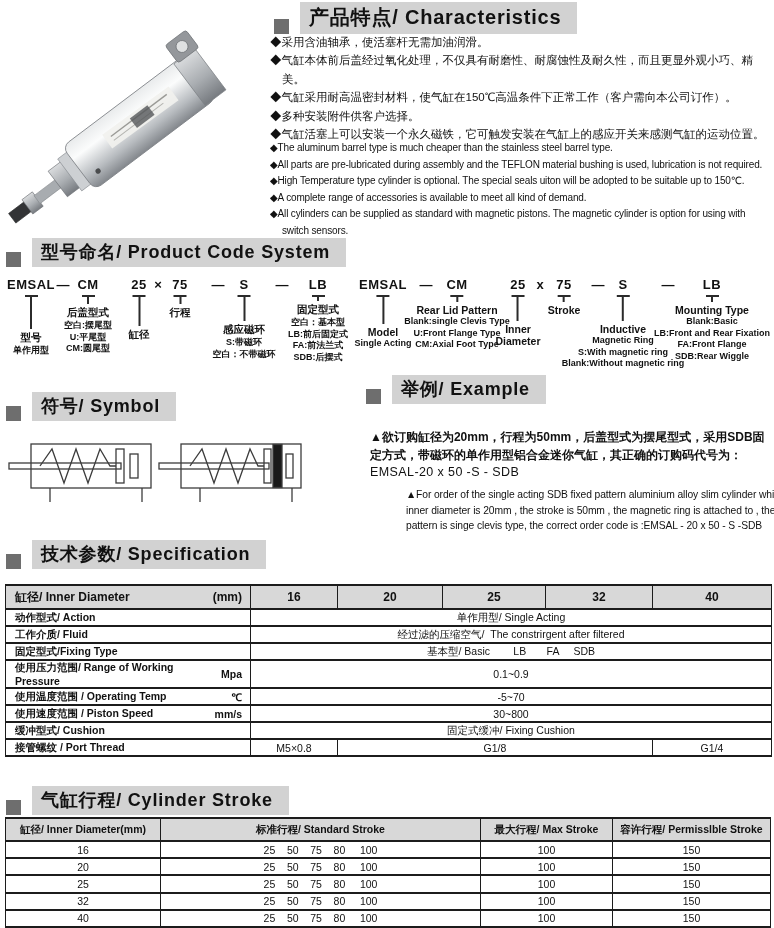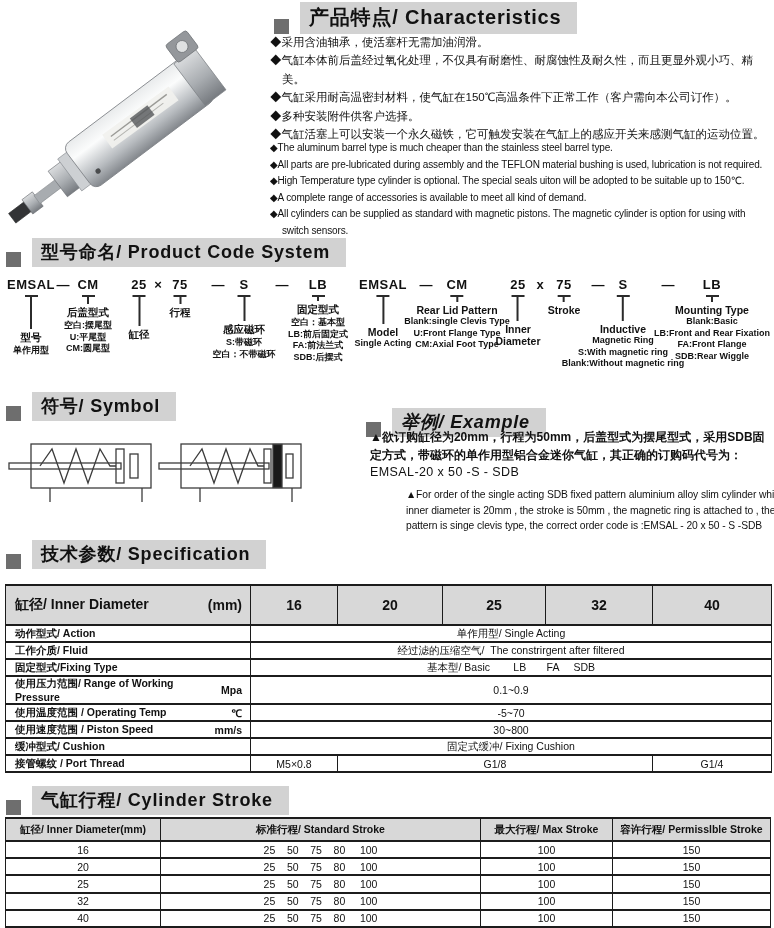--- a/index.html
+++ b/index.html
@@ -28,21 +28,21 @@
   table{border-collapse:collapse;table-layout:fixed;position:absolute;
         font-size:10.5px;}
   td{border-left:1px solid #1c1c1c;border-right:1px solid #1c1c1c;
      border-top:2.2px solid #1c1c1c;border-bottom:2.2px solid #1c1c1c;
      padding:0;overflow:hidden;}
   .thead td{background:#d8d8d8;font-weight:bold;}
   .lblcell{display:flex;align-items:center;padding:0 8px 0 9px;font-weight:bold;}
   .lblcell .unit{margin-left:auto;font-weight:bold;}
   .valcell{text-align:center;white-space:pre;}
   .ctr{text-align:center;}
-  .spec-h{height:40px;font-size:14px;}
+  .spec-h{height:24px;font-size:12px;}
   .spec-r{height:17px;}
   .st-h{height:23px;}
   .st-r{height:17.2px;}
   
   .ex-cn{position:absolute;font-size:12px;line-height:17.5px;font-weight:bold;}
   .ex-code{font-weight:normal;font-size:12.5px;letter-spacing:0.4px;}
   .ex-en{position:absolute;font-size:10.3px;line-height:15.6px;letter-spacing:-0.1px;}
   svg{display:block;}
 </style>
 </head>
@@ -235,21 +235,21 @@
         <polyline points="184,34 196,17 208,51 220,17 232,51 244,17 252,34 258,34"></polyline>
         <rect x="258" y="17" width="7" height="34"></rect>
         <rect x="267" y="12.5" width="9" height="43" fill="#1a1a1a"></rect>
         <rect x="280" y="22" width="7" height="24"></rect>
         <line x1="194" y1="56" x2="194" y2="70"></line>
         <line x1="286" y1="56" x2="286" y2="70"></line>
       </g>
     </svg>
   </div>
 
-  <div class="sec" style="left:366px;top:408px;font-style:italic;">
+  <div class="sec" style="left:366px;top:375px;">
     <span class="sq"></span>
     <span class="bar">举例/ Example</span>
   </div>
   <div class="ex-cn" style="left:370px;top:429px;width:402px;">
     <span>▲欲订购缸径为20mm，行程为50mm，后盖型式为摆尾型式，采用SDB固定方式，带磁环的单作用型铝合金迷你气缸，其正确的订购码代号为：</span><br>
     <span class="ex-code">EMSAL-20 x 50 -S - SDB</span>
   </div>
   <div class="ex-en" style="left:370px;top:487px;width:403px;margin-left:36px;">▲For order of the single acting SDB fixed pattern aluminium alloy slim cylinder which the inner diameter is 20mm , the stroke is 50mm , the magnetic ring is attached to , the rid pattern is singe clevis type, the correct order code is :EMSAL - 20 x 50 - S -SDB</div>
 
   <div class="sec" style="left:6px;top:540px;">

